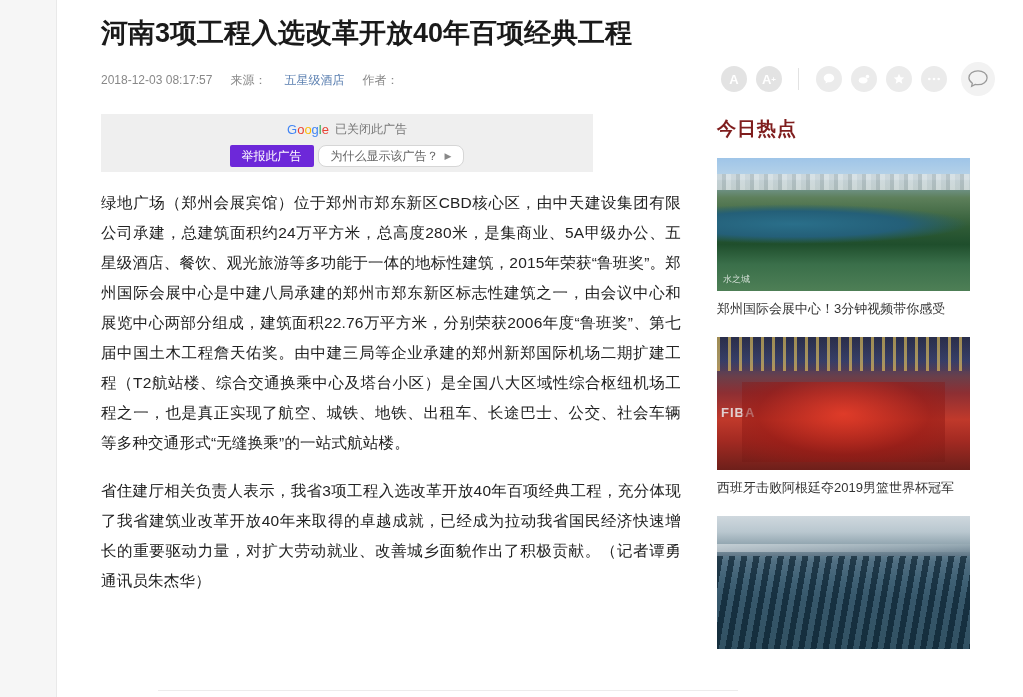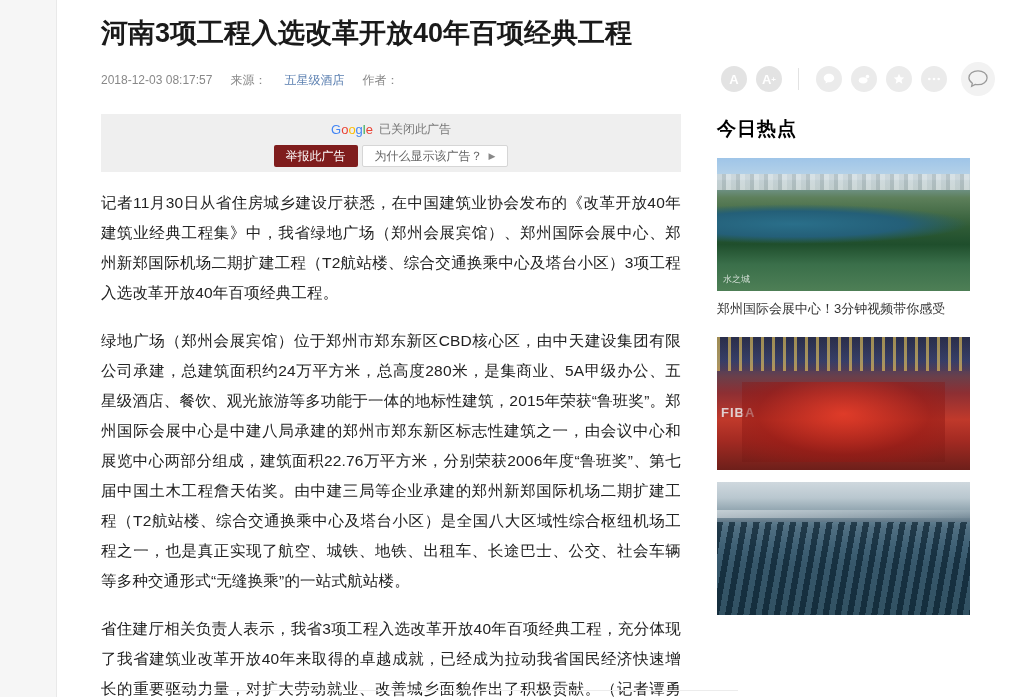--- a/index.html
+++ b/index.html
@@ -118,21 +118,21 @@
     box-sizing: border-box;
   }
   .side-col {
     width: 290px;
     padding: 24px 0 0 26px;
     box-sizing: border-box;
   }
 
   
   .ad-box {
-    width: 580px;
+    width: 492px;
     height: 58px;
     background: #efefef;
     position: relative;
     margin-bottom: 16px;
   }
   .ad-top {
     height: 30px;
     display: flex;
     align-items: center;
     justify-content: center;
@@ -149,34 +149,34 @@
   .google-word .r { color:#EA4335; }
   .google-word .y { color:#FBBC05; }
   .google-word .g { color:#34A853; }
   .ad-buttons {
     display: flex;
     justify-content: center;
     align-items: center;
     height: 24px;
   }
   .btn-report {
-    background: #7f1d1d;
+    background: #6d28d9;
     color: #fff;
     font-size: 12px;
     padding: 4px 12px;
     border-radius: 2px;
     line-height: 14px;
   }
   .btn-why {
     background: #fff;
     border: 1px solid #d6d6d6;
     color: #666;
     font-size: 12px;
     padding: 3px 12px;
-    border-radius: 2px;
+    border-radius: 8px;
     margin-left: 4px;
     line-height: 14px;
     display: flex;
     align-items: center;
   }
   .btn-why .arrow {
     margin-left: 6px;
     font-size: 9px;
     color: #888;
   }
@@ -197,21 +197,21 @@
     bottom: 6px;
     width: 580px;
     height: 1px;
     background: #ececec;
   }
 
   
   .side-title {
     font-size: 19px;
     font-weight: bold;
-    color: #000000;
+    color: #7f1d1d;
     margin: 0 0 16px 0;
     letter-spacing: 1px;
   }
   .hot-item { margin-bottom: 12px; }
   .hot-thumb {
     width: 253px;
     height: 133px;
     position: relative;
     overflow: hidden;
     background: #888;
@@ -369,40 +369,40 @@
           </div>
           <div class="ad-buttons">
             <div class="btn-report">举报此广告</div>
             <div class="btn-why">
               <span>为什么显示该广告？</span>
               <span class="arrow">▶</span>
             </div>
           </div>
         </div>
 
-        <p class="para">记者11月30日从省住房城乡建设厅获悉，在中国建筑业协会发布的《改革开放40年建筑业经典工程集》中，我省绿地广场（郑州会展宾馆）、郑州国际会展中心、郑州新郑国际机场二期扩建工程（T2航站楼、综合交通换乘中心及塔台小区）3项工程入选改革开放40年百项经典工程。</p>
         <p class="para">绿地广场（郑州会展宾馆）位于郑州市郑东新区CBD核心区，由中天建设集团有限公司承建，总建筑面积约24万平方米，总高度280米，是集商业、5A甲级办公、五星级酒店、餐饮、观光旅游等多功能于一体的地标性建筑，2015年荣获“鲁班奖”。郑州国际会展中心是中建八局承建的郑州市郑东新区标志性建筑之一，由会议中心和展览中心两部分组成，建筑面积22.76万平方米，分别荣获2006年度“鲁班奖”、第七届中国土木工程詹天佑奖。由中建三局等企业承建的郑州新郑国际机场二期扩建工程（T2航站楼、综合交通换乘中心及塔台小区）是全国八大区域性综合枢纽机场工程之一，也是真正实现了航空、城铁、地铁、出租车、长途巴士、公交、社会车辆等多种交通形式“无缝换乘”的一站式航站楼。</p>
         <p class="para">省住建厅相关负责人表示，我省3项工程入选改革开放40年百项经典工程，充分体现了我省建筑业改革开放40年来取得的卓越成就，已经成为拉动我省国民经济快速增长的重要驱动力量，对扩大劳动就业、改善城乡面貌作出了积极贡献。（记者谭勇 通讯员朱杰华）</p>
 
       </div>
 
       <div class="side-col">
         <div class="side-title">今日热点</div>
 
         <div class="hot-item">
           <div class="hot-thumb t1">
             <span class="wm">水之城</span>
           </div>
           <div class="hot-cap">郑州国际会展中心！3分钟视频带你感受</div>
         </div>
 
         <div class="hot-item">
           <div class="hot-thumb t2">
             <span class="logo">FIBA</span>
           </div>
+          <div class="hot-cap">西班牙击败阿根廷夺2019男篮世界杯冠军</div>
         </div>
 
         <div class="hot-item">
           <div class="hot-thumb t3">
             <span class="wm"></span>
           </div>
         </div>
       </div>
 
     </div>

